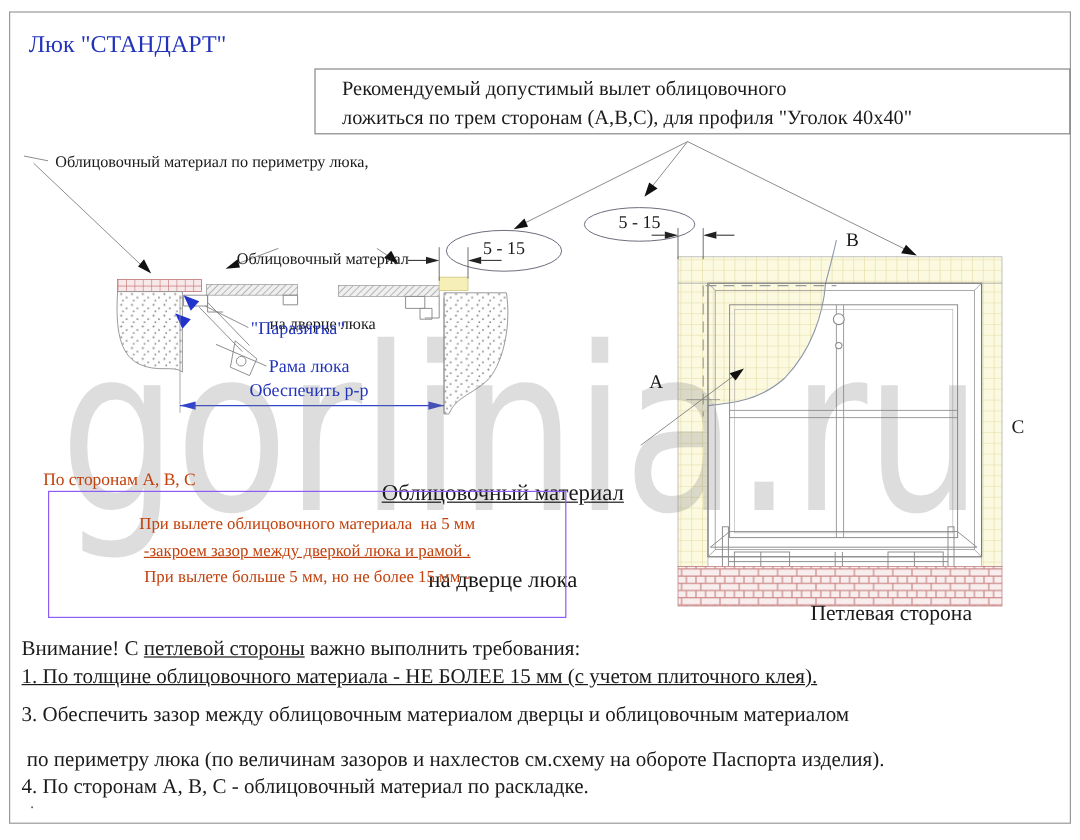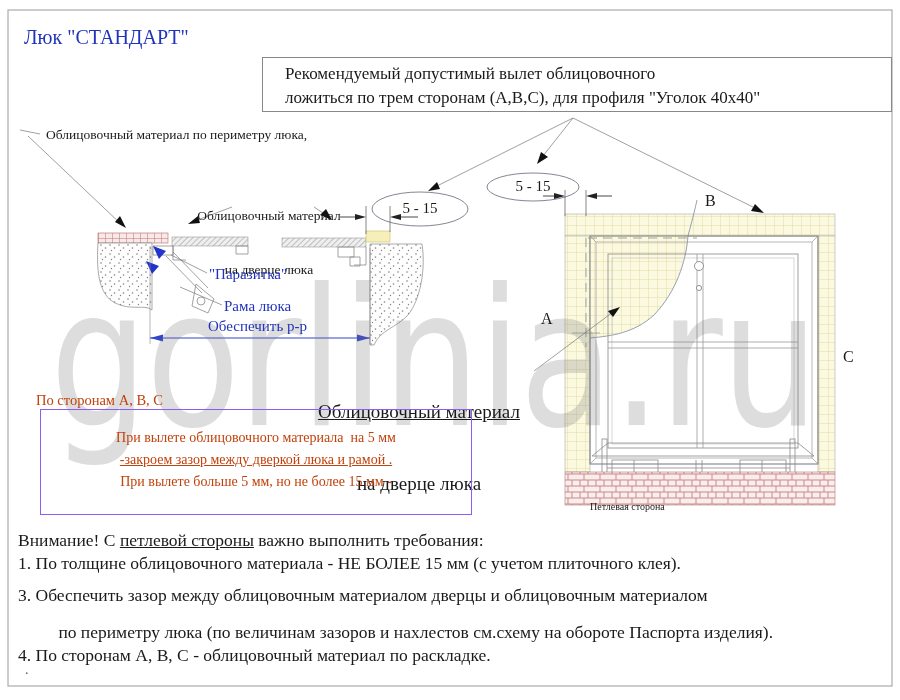--- a/index.html
+++ b/index.html
@@ -205,22 +205,22 @@
   <div class="txt red" style="left:36px;top:392px;font-size:14.5px;">По сторонам А, В, С</div>
   <div class="redbox red">
     <div style="white-space:pre;">При вылете облицовочного материала  на 5 мм</div>
     <div class="u" style="white-space:pre;">-закроем зазор между дверкой люка и рамой .</div>
     <div style="white-space:pre;">При вылете больше 5 мм, но не более 15 мм -</div>
   </div>
 
   <div class="txt" style="left:541px;top:310px;font-size:16px;">А</div>
   <div class="txt" style="left:705px;top:192px;font-size:16px;">В</div>
   <div class="txt" style="left:843px;top:348px;font-size:16px;">С</div>
-  <div class="txt" style="left:590px;top:501px;width:220px;text-align:left;font-size:10px;">Петлевая сторона</div>
+  <div class="txt" style="left:590px;top:501px;width:220px;text-align:right;font-size:18px;">Петлевая сторона</div>
 
   <div class="txt att" style="left:18px;top:530px;"><span>Внимание! С </span><span class="u">петлевой стороны</span><span> важно выполнить требования:</span></div>
-  <div class="txt att" style="left:18px;top:553px;">1. По толщине облицовочного материала - НЕ БОЛЕЕ 15 мм (с учетом плиточного клея).</div>
+  <div class="txt att" style="left:18px;top:553px;text-decoration:underline;">1. По толщине облицовочного материала - НЕ БОЛЕЕ 15 мм (с учетом плиточного клея).</div>
   <div class="txt att" style="left:18px;top:585px;">3. Обеспечить зазор между облицовочным материалом дверцы и облицовочным материалом</div>
-  <div class="txt att" style="left:18px;top:622px;margin-left:36px;"> по периметру люка (по величинам зазоров и нахлестов см.схему на обороте Паспорта изделия).</div>
+  <div class="txt att" style="left:18px;top:622px;"> по периметру люка (по величинам зазоров и нахлестов см.схему на обороте Паспорта изделия).</div>
   <div class="txt att" style="left:18px;top:645px;">4. По сторонам А, В, С - облицовочный материал по раскладке.</div>
 
   <div class="txt" style="left:25px;top:662px;font-size:14px;color:#666;">.</div>
 </div>
 
 </body></html>

